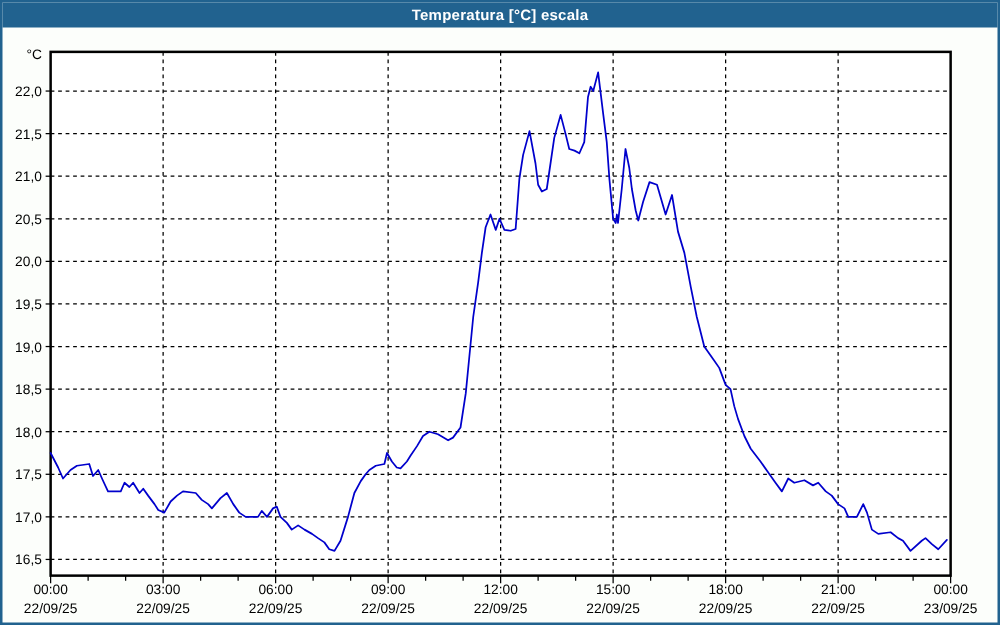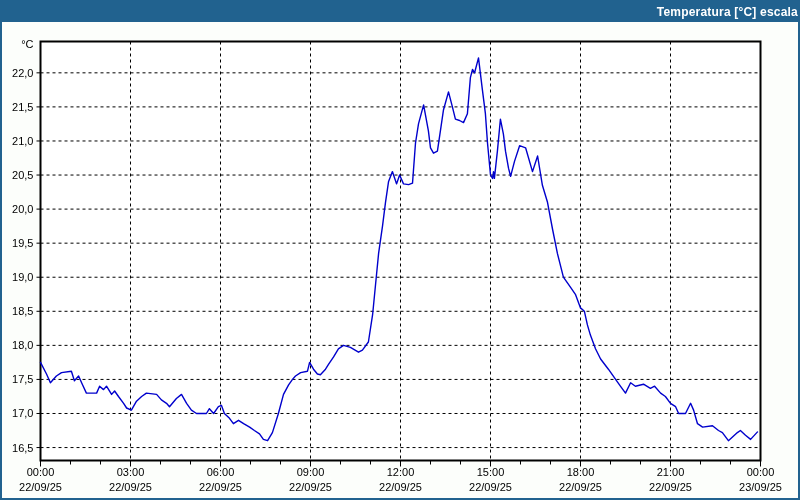--- a/index.html
+++ b/index.html
@@ -10,21 +10,21 @@
     overflow:hidden;
   }
   .window-border{
     position:absolute;left:0;top:0;right:0;bottom:0;
     border:2px solid var(--frame,#21628f);
     pointer-events:none;z-index:5;
   }
   .titlebar{
     position:absolute;left:2px;top:2px;right:2px;height:20px;
     background:var(--frame,#21628f);
-    color:#fff;display:flex;align-items:center;justify-content:flex-end;
+    color:#fff;display:flex;align-items:center;justify-content:center;
     z-index:4;
   }
   .titlebar .title-text{
     font-size:12px;font-weight:bold;letter-spacing:0.2px;
   }
   svg.chart{position:absolute;left:0;top:0;z-index:1;}
   svg .grid{stroke:var(--grid,#000);stroke-width:1;stroke-dasharray:3,3;fill:none;}
   svg .tick{stroke:#000;stroke-width:1;}
   svg .plotborder{fill:none;stroke:#000;stroke-width:2;}
   svg .plotbg{fill:var(--plot-bg,#ffffff);stroke:none;}

